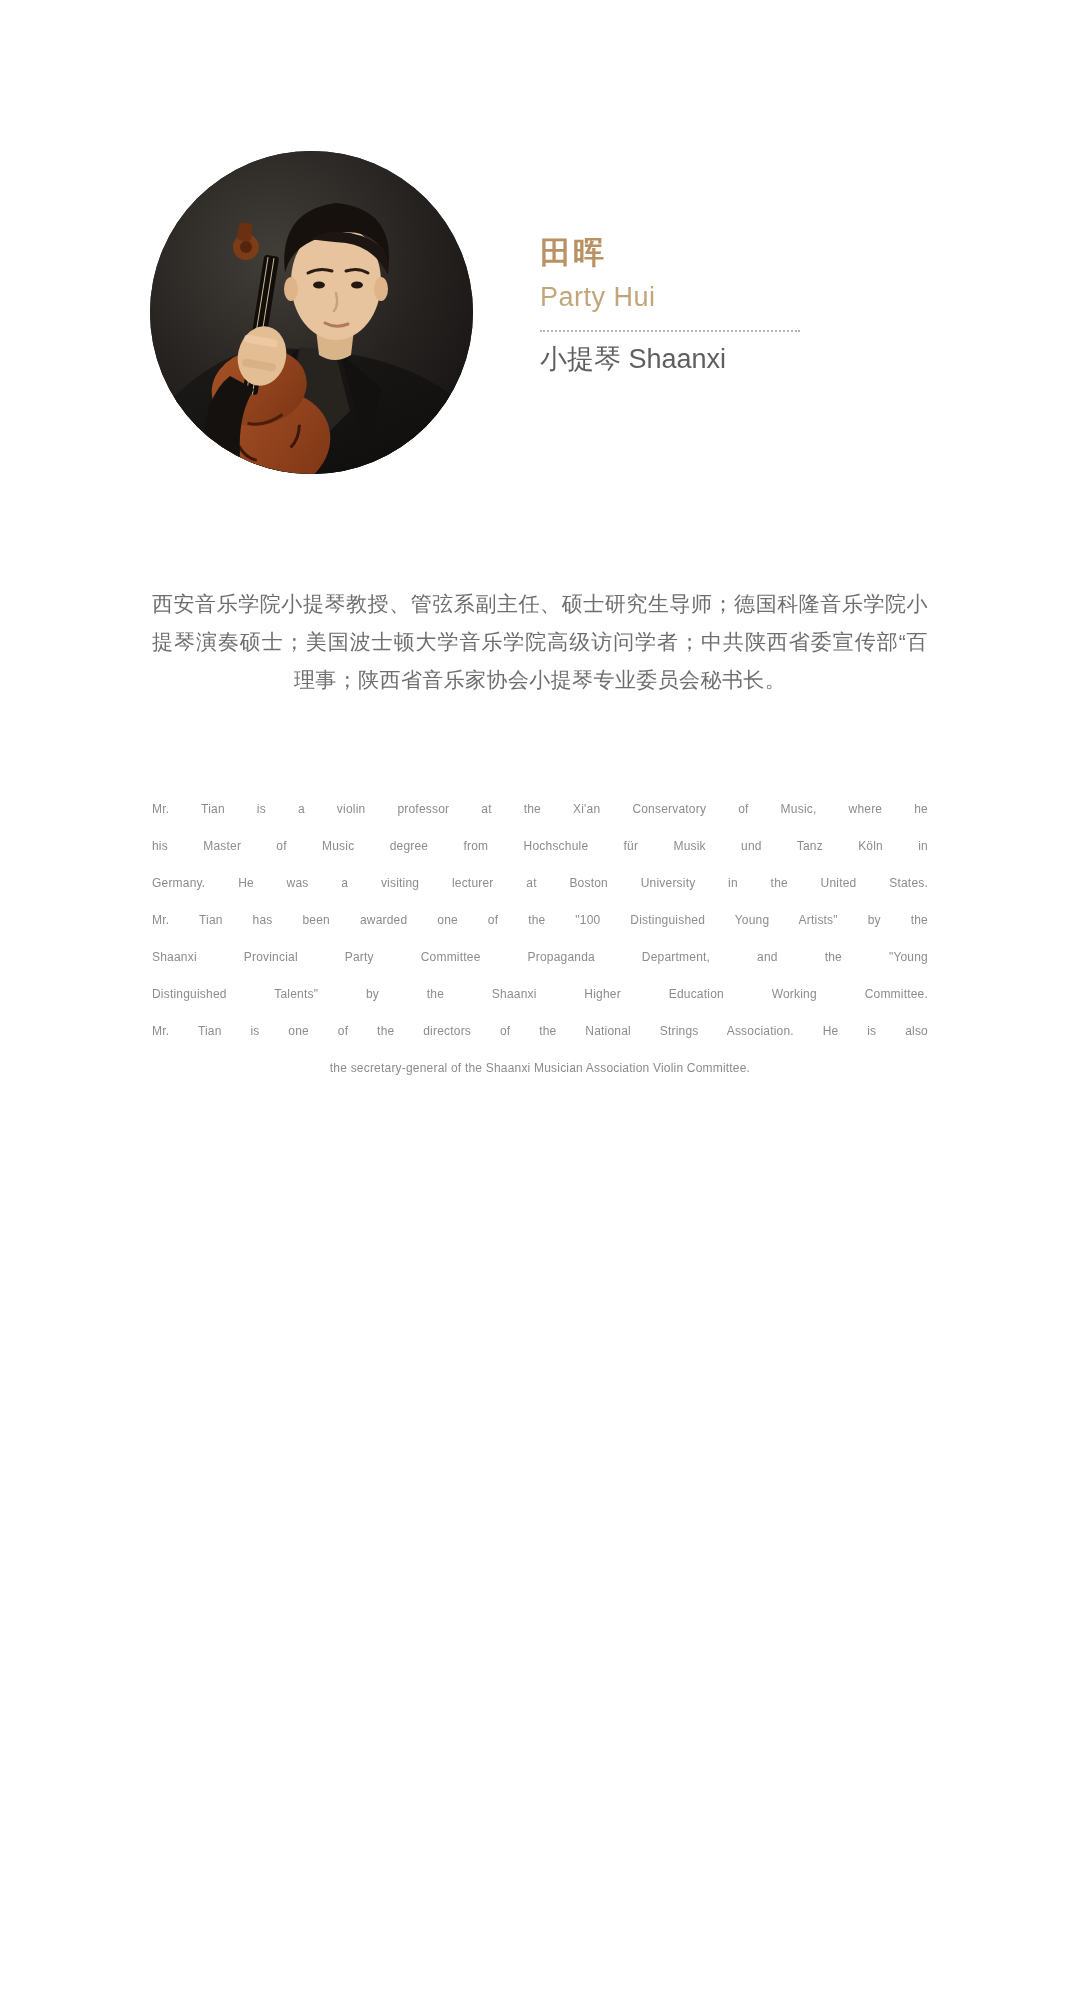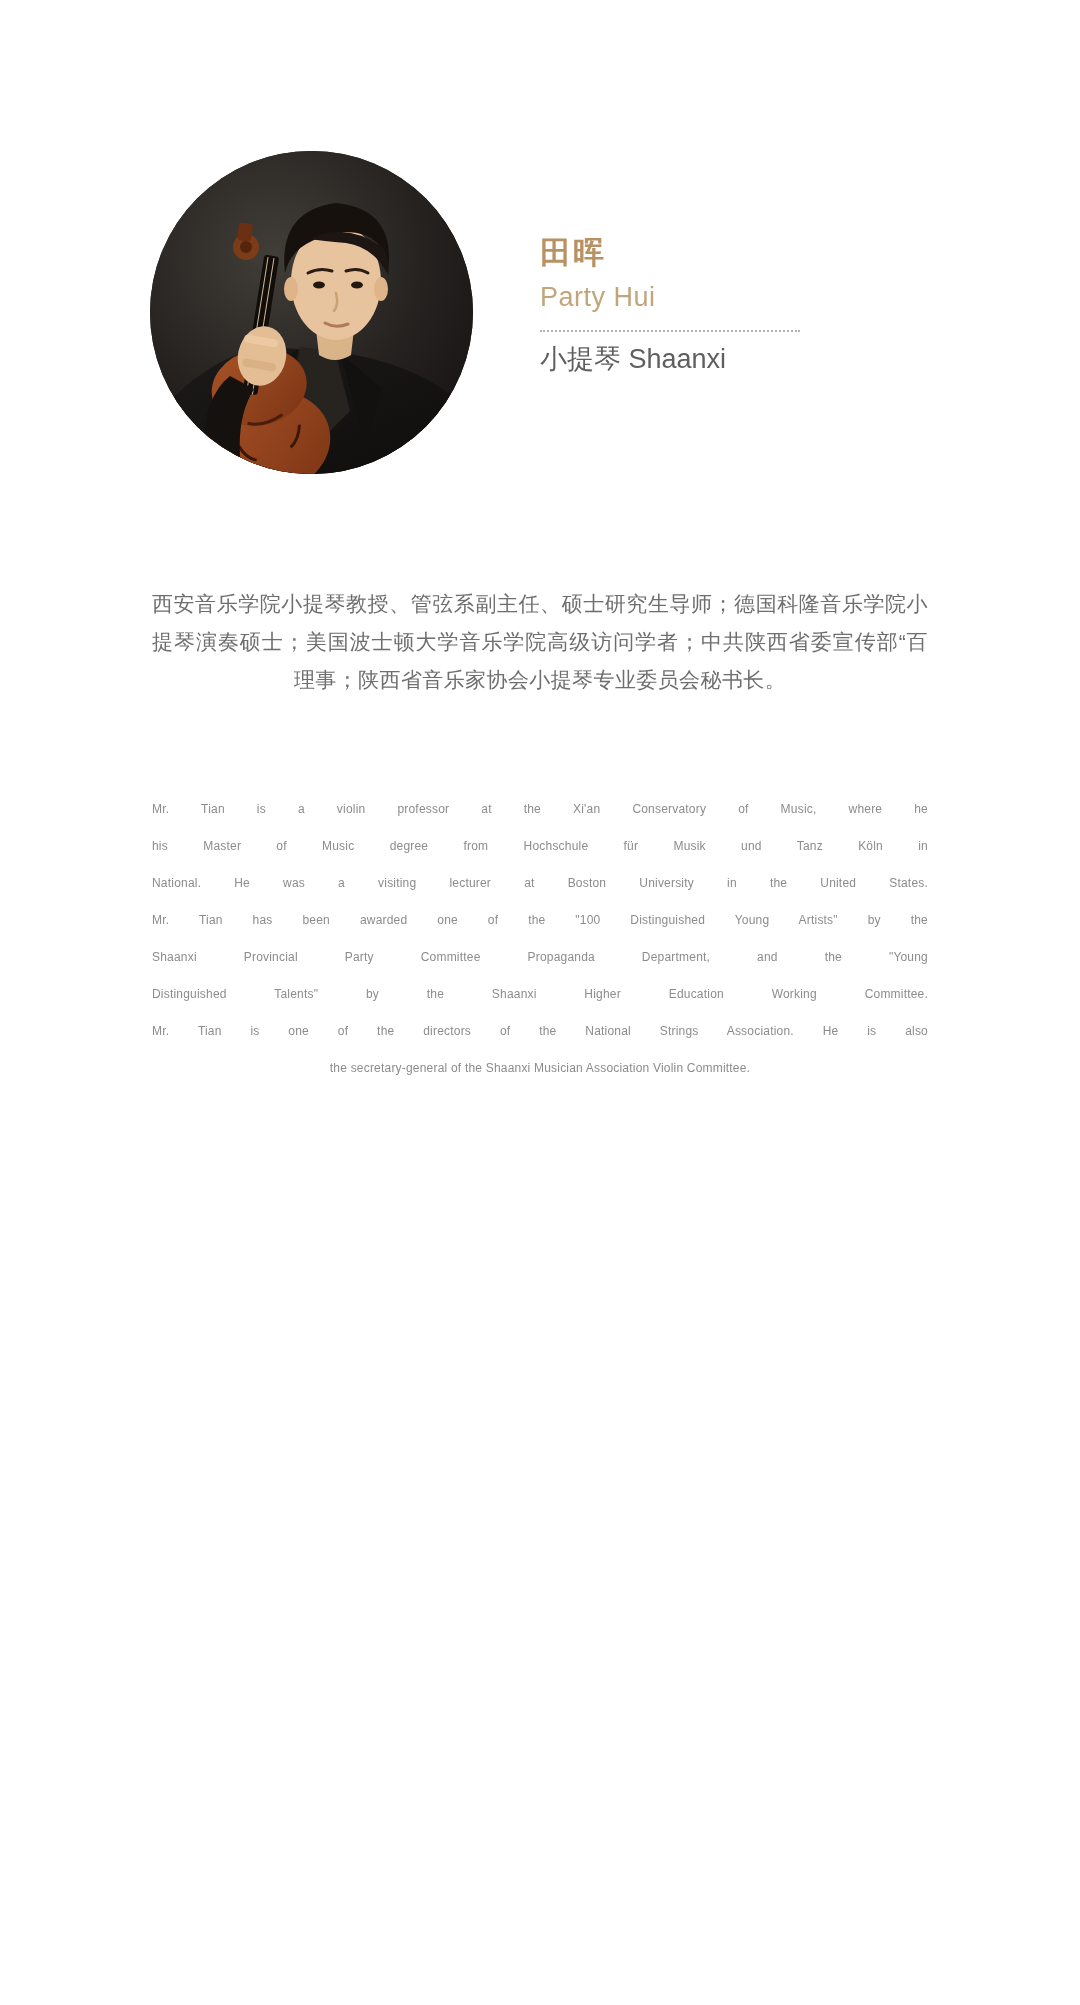--- a/index.html
+++ b/index.html
@@ -184,21 +184,21 @@
 
   <section class="bio bio-zh">
       <div class="jline">西安音乐学院小提琴教授、管弦系副主任、硕士研究生导师；德国科隆音乐学院小</div>
       <div class="jline">提琴演奏硕士；美国波士顿大学音乐学院高级访问学者；中共陕西省委宣传部“百</div>
       <div class="jline">理事；陕西省音乐家协会小提琴专业委员会秘书长。</div>
     </section>
 
   <section class="bio bio-en">
       <div class="jline">Mr. Tian is a violin professor at the Xi'an Conservatory of Music, where he</div>
       <div class="jline">his Master of Music degree from Hochschule für Musik und Tanz Köln in</div>
-      <div class="jline">National. He was a visiting lecturer at Boston University in the United States.</div>
+      <div class="jline">Germany. He was a visiting lecturer at Boston University in the United States.</div>
       <div class="jline">Mr. Tian has been awarded one of the "100 Distinguished Young Artists" by the</div>
       <div class="jline">Shaanxi  Provincial Party Committee Propaganda Department, and the "Young</div>
       <div class="jline">Distinguished Talents" by the Shaanxi Higher Education Working Committee.</div>
       <div class="jline">Mr. Tian is one of the directors of the National Strings Association. He is also</div>
       <div class="jline">the secretary-general of the Shaanxi Musician Association Violin Committee.</div>
     </section>
 
 </div>
 
 </body></html>

